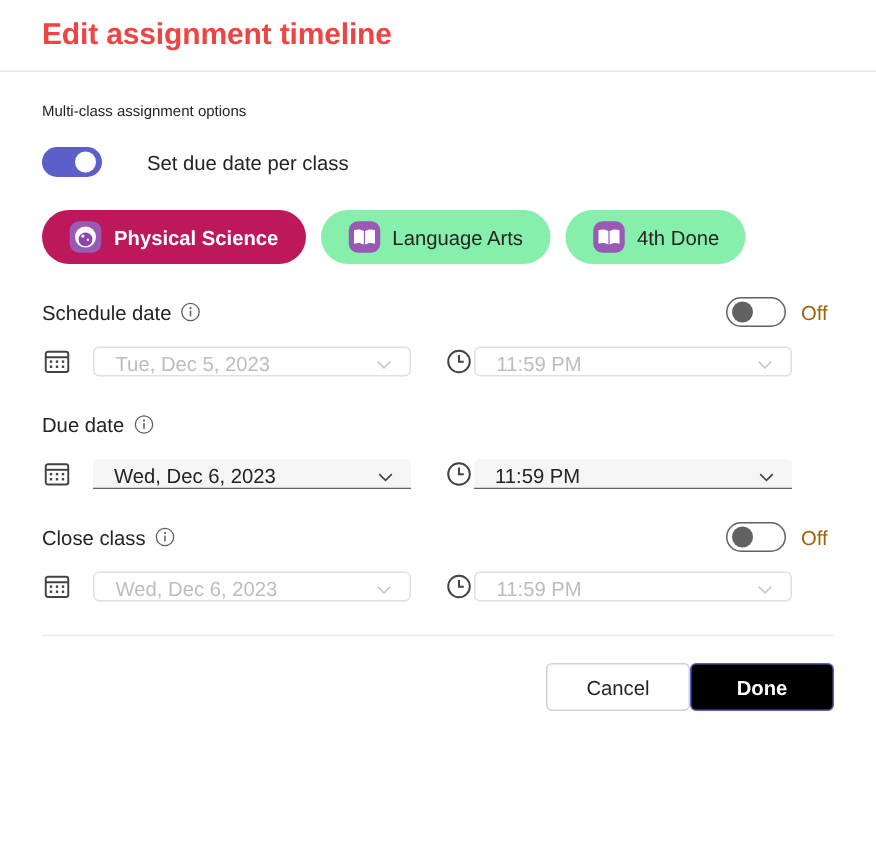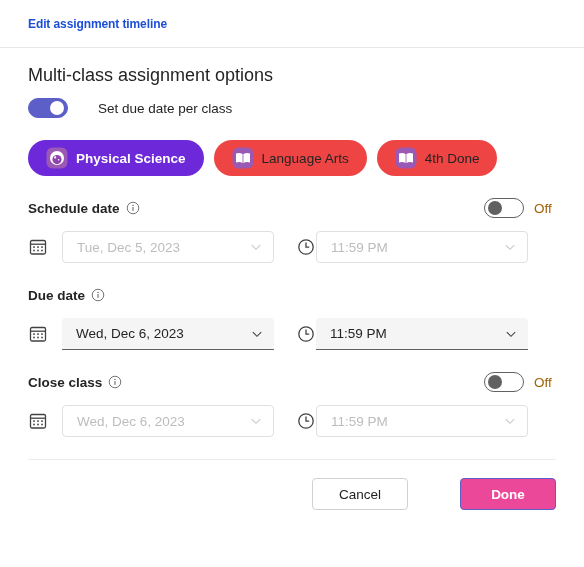--- a/index.html
+++ b/index.html
@@ -19,33 +19,33 @@
   
   .dialog-header {
     height: 48px;
     box-sizing: border-box;
     display: flex;
     align-items: center;
     padding: 0 28px;
     border-bottom: 1px solid #e6e6e6;
   }
   .dialog-title {
-    font-size: 12px;
+    font-size: 20px;
     font-weight: bold;
-    color: #1d4ed8;
+    color: #ef4444;
     letter-spacing: -0.1px;
   }
 
   
   .dialog-body {
     padding: 0 28px;
   }
 
   .section-label {
-    font-size: 18px;
+    font-size: 10px;
     color: #242424;
     margin-top: 18px;
     margin-bottom: 0;
     line-height: 18px;
   }
 
   
   .switch-row {
     display: flex;
     align-items: center;
@@ -96,28 +96,28 @@
     margin-top: 22px;
   }
   .class-pill {
     display: flex;
     align-items: center;
     gap: 8px;
     height: 36px;
     box-sizing: border-box;
     padding: 0 18px;
     border-radius: 18px;
-    background: #ef4444;
+    background: #86efac;
     font-size: 13.5px;
     color: #242424;
     cursor: pointer;
     white-space: nowrap;
   }
   .class-pill.selected {
-    background: #6d28d9;
+    background: #be185d;
     color: #ffffff;
     font-weight: bold;
   }
   .class-avatar {
     width: 22px;
     height: 22px;
     border-radius: 6px;
     flex: none;
     display: block;
   }
@@ -126,21 +126,21 @@
   .date-section {
     margin-top: 22px;
   }
   .date-head {
     display: flex;
     align-items: center;
     height: 20px;
   }
   .date-head-label {
     font-size: 13.5px;
-    font-weight: bold;
+    font-weight: normal;
     color: #242424;
   }
   .info-icon {
     margin-left: 6px;
     width: 14px;
     height: 14px;
     display: inline-block;
     line-height: 0;
   }
   .head-spacer { flex: 1; }
@@ -159,22 +159,22 @@
   .field-icon {
     width: 20px;
     height: 20px;
     flex: none;
     display: block;
     color: #424242;
   }
 
   .picker {
     display: flex;
-    align-items: center;
-    height: 32px;
+    align-items: flex-end;
+    height: 20px;
     box-sizing: border-box;
     padding: 0 10px 0 14px;
     font-size: 13.5px;
     cursor: pointer;
   }
   .picker .value { flex: 1; }
   .picker .chev { width: 14px; height: 14px; flex: none; }
 
   .picker.enabled {
     background: #f5f5f5;
@@ -198,21 +198,20 @@
   .bottom-divider {
     margin: 22px 0 0 0;
     height: 1px;
     background: #ebebeb;
   }
 
   
   .dialog-footer {
     display: flex;
     justify-content: flex-end;
-    gap: 12px;
     padding: 18px 28px 0 28px;
   }
   .btn {
     height: 32px;
     min-width: 96px;
     box-sizing: border-box;
     border-radius: 4px;
     font-size: 13.5px;
     font-family: "Liberation Sans", sans-serif;
     display: inline-flex;
@@ -220,25 +219,24 @@
     justify-content: center;
     padding: 0 14px;
     cursor: pointer;
   }
   .btn-secondary {
     background: #ffffff;
     border: 1px solid #d1d1d1;
     color: #242424;
   }
   .btn-primary {
-    background: #ec4899;
+    background: #000000;
     border: 1px solid #5b5fc7;
     color: #ffffff;
     font-weight: bold;
-    margin-left: 40px;
   }
 </style>
 </head>
 <body>
 
 <div class="dialog-header">
   <div class="dialog-title">Edit assignment timeline</div>
 </div>
 
 <div class="dialog-body">

